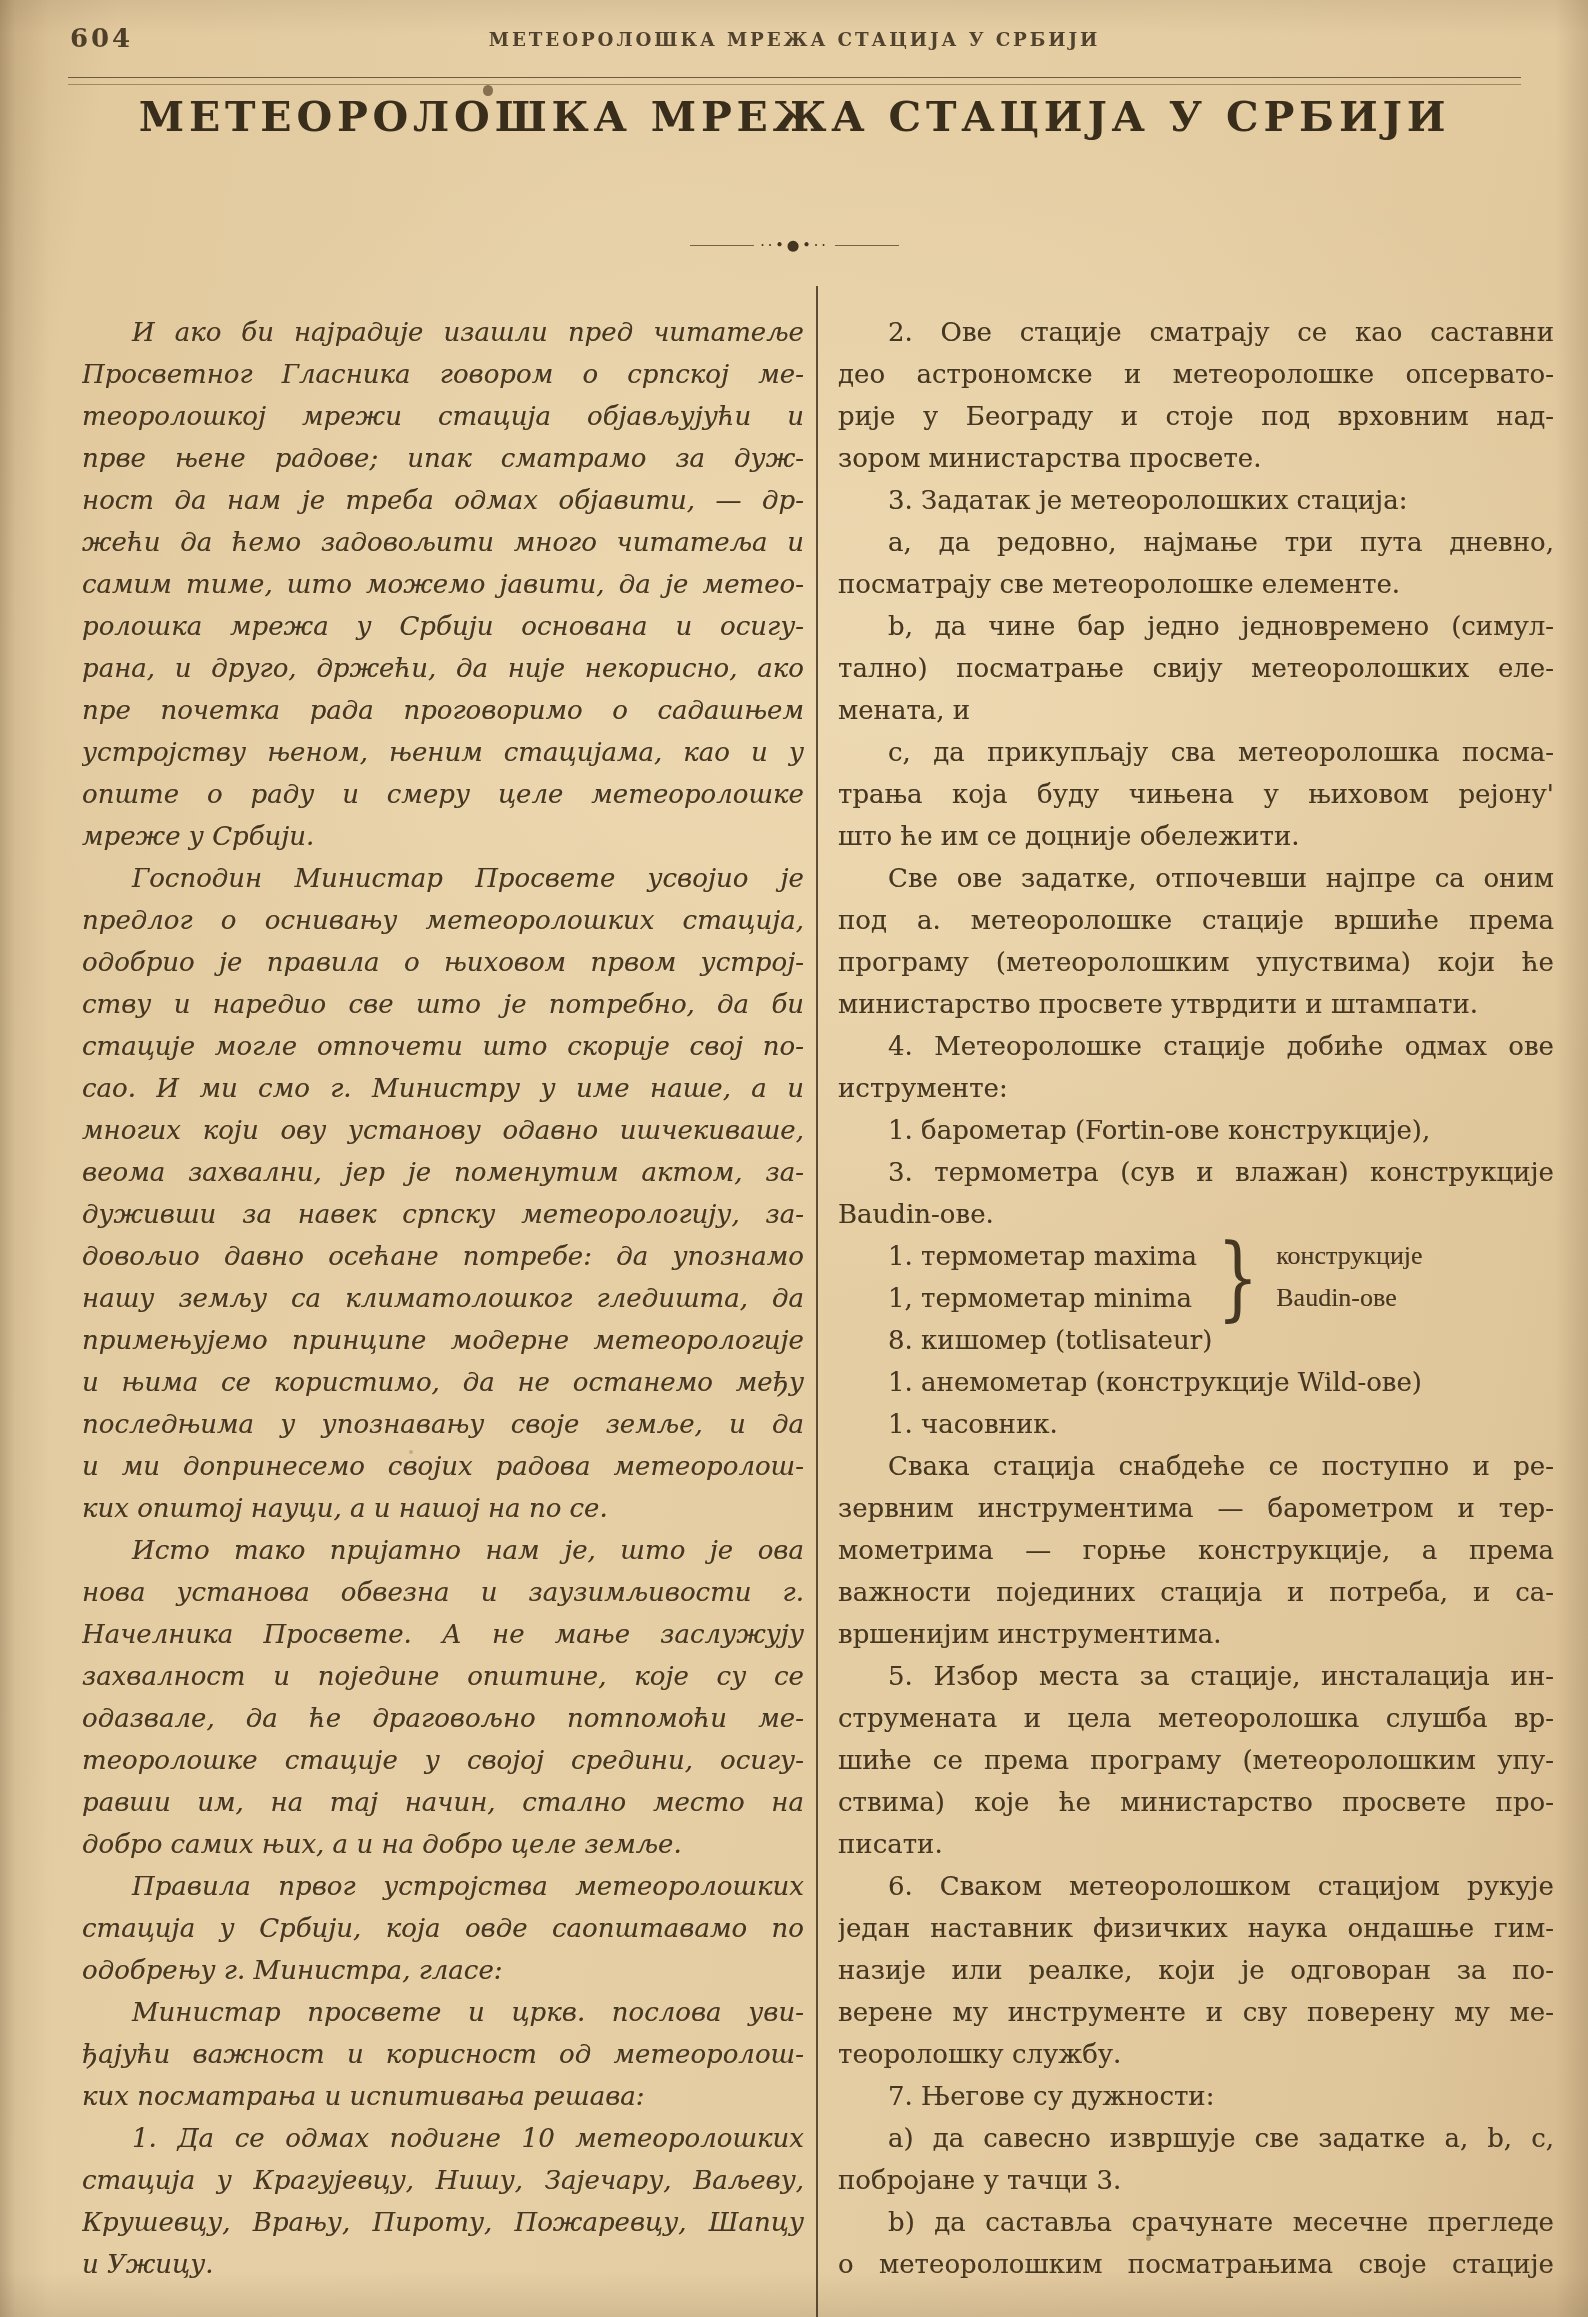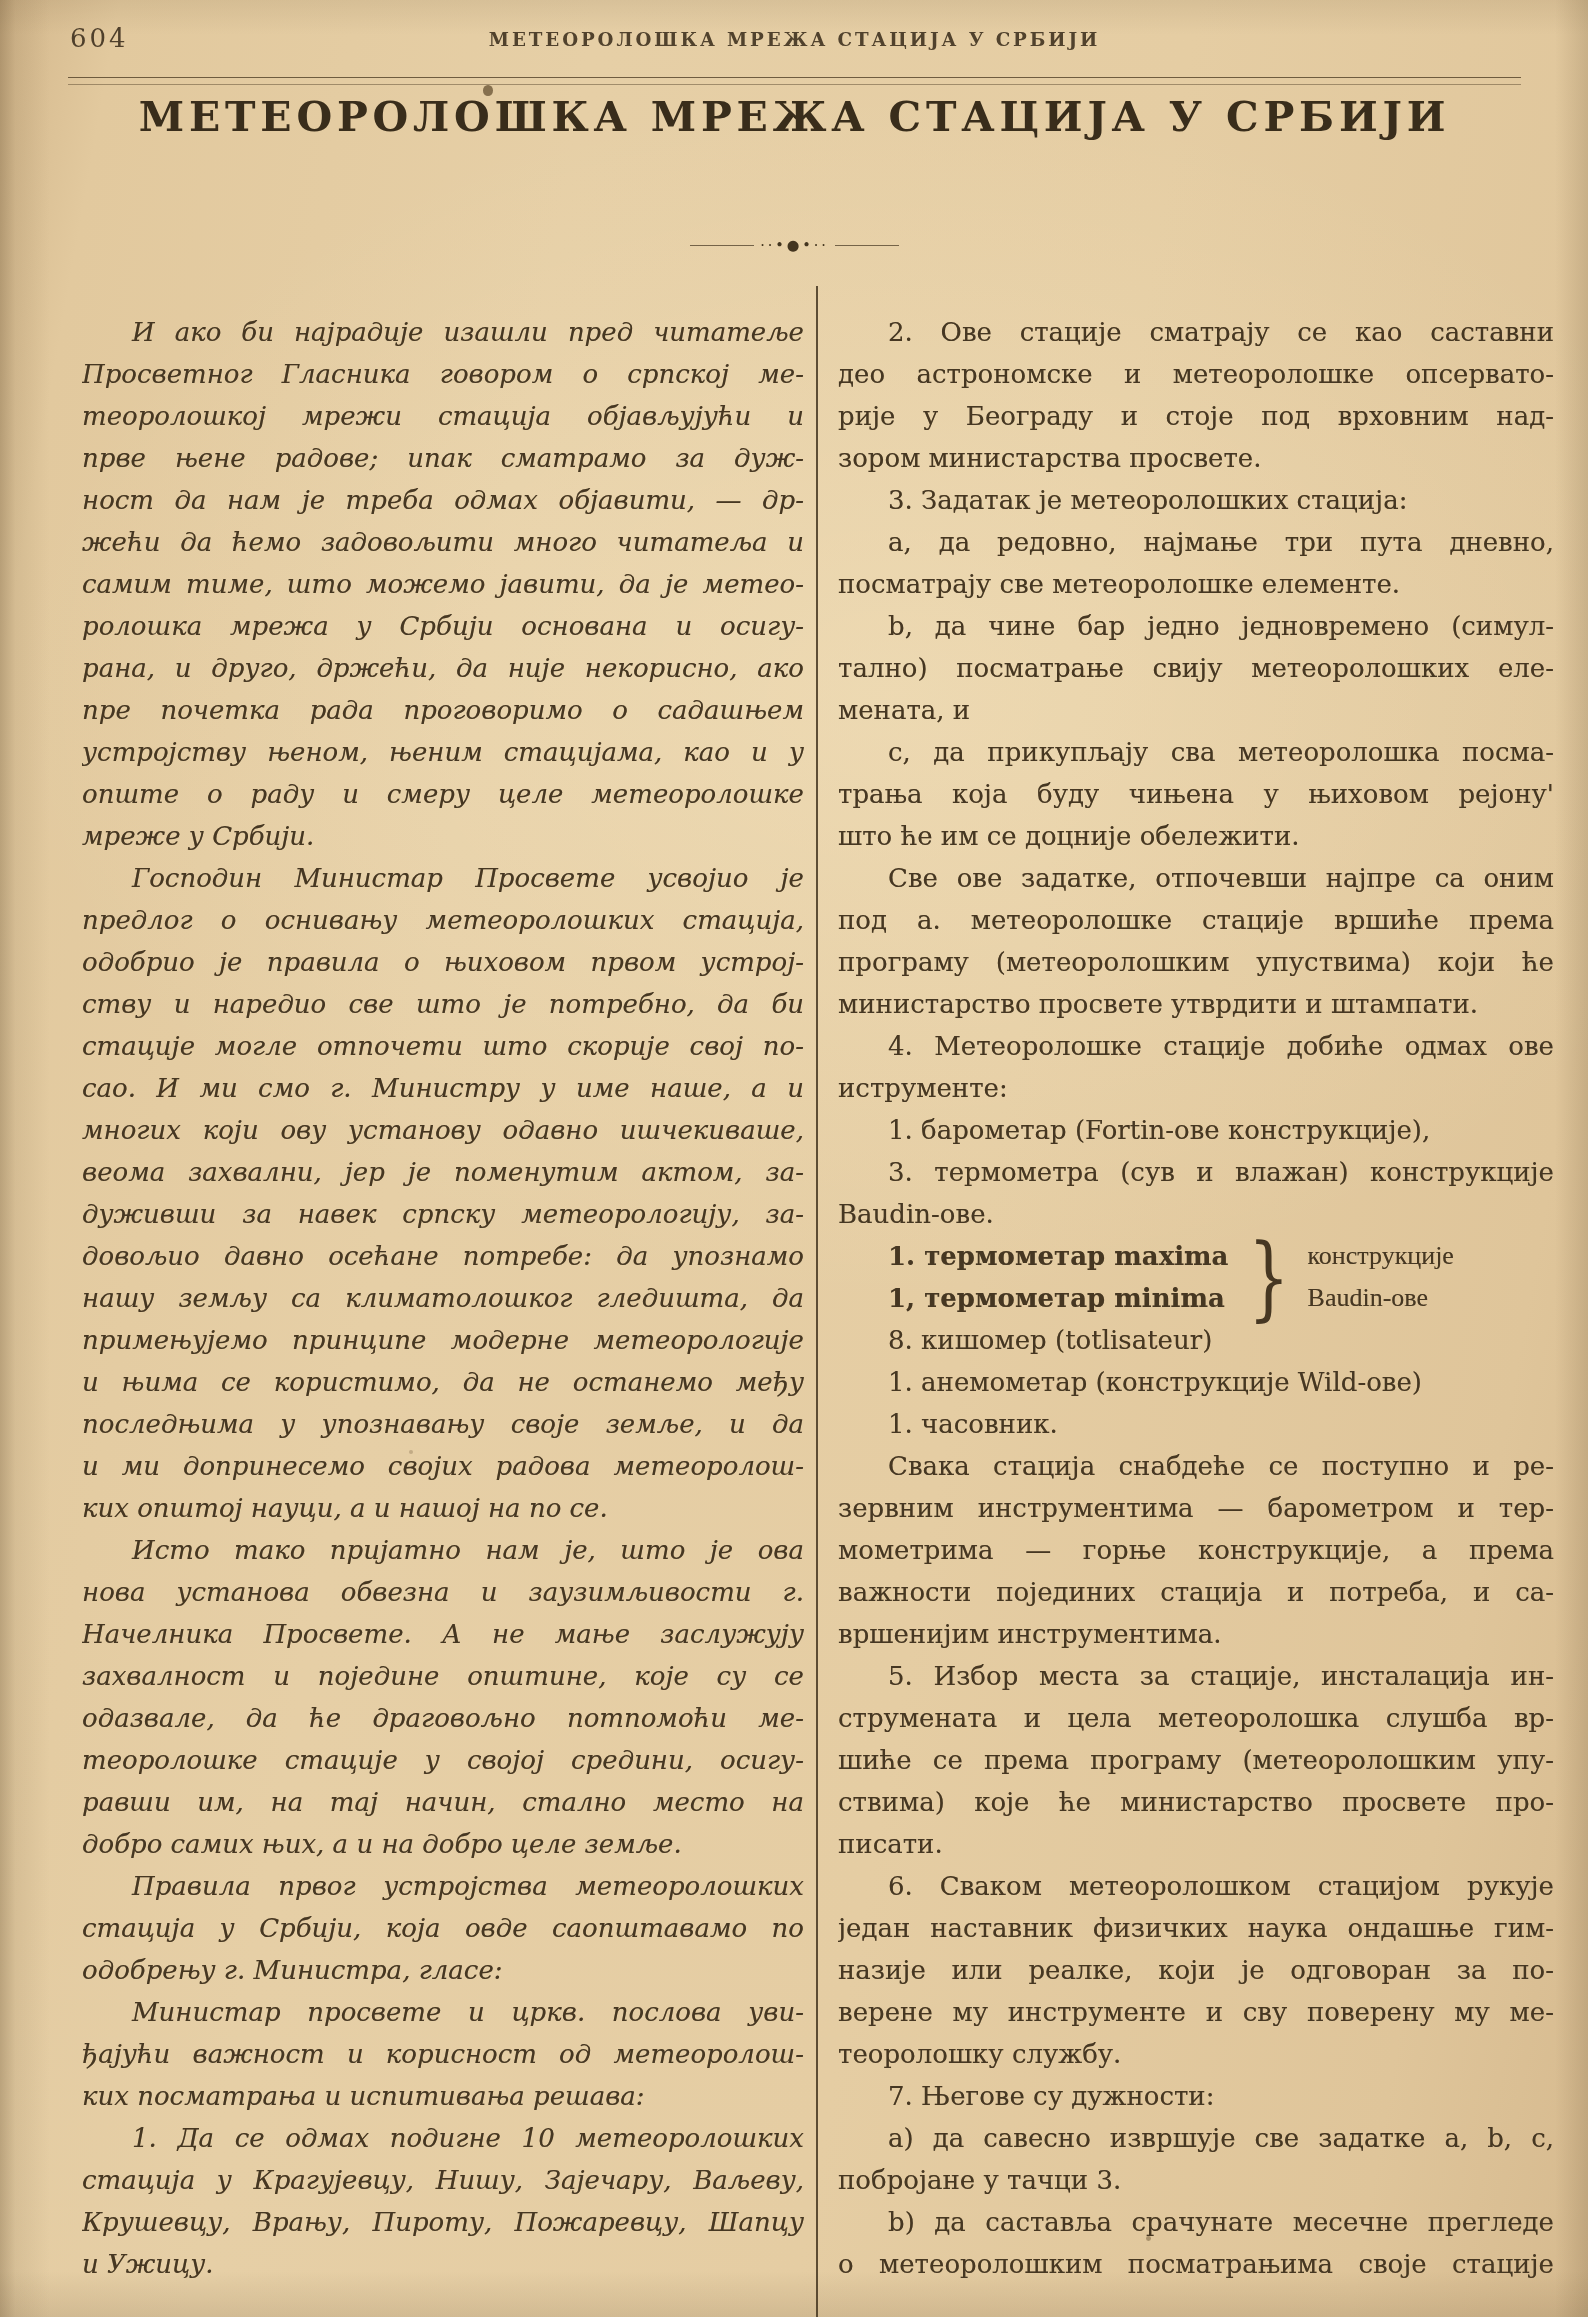--- a/index.html
+++ b/index.html
@@ -20,21 +20,21 @@
   .edge-shade{
     position:absolute;inset:0;pointer-events:none;
     background:
       linear-gradient(90deg, rgba(90,68,38,0.30) 0px, rgba(90,68,38,0.10) 15.4px, rgba(90,68,38,0) 50px),
       linear-gradient(270deg, rgba(90,68,38,0.18) 0px, rgba(90,68,38,0) 33px),
       linear-gradient(180deg, rgba(90,68,38,0.10) 0px, rgba(90,68,38,0) 35px),
       linear-gradient(0deg, rgba(90,68,38,0.14) 0px, rgba(90,68,38,0) 46px);
   }
   .pagenum{
     position:absolute;left:70px;top:23px;
-    font-size:26px;font-weight:400;letter-spacing:2.9px;color:#4e3f2b;
+    font-size:26px;font-weight:700;letter-spacing:2.9px;color:#4e3f2b;
   }
   .running{
     position:absolute;left:68px;top:29px;width:1453px;
     text-align:center;font-size:18.3px;font-weight:700;letter-spacing:2.9px;color:#51422d;
   }
   .double-rule{
     position:absolute;left:68px;top:77px;width:1453px;height:5.8px;
     border-top:1.9px solid rgba(78,61,36,0.78);
     border-bottom:1.9px solid rgba(78,61,36,0.45);
   }
@@ -57,21 +57,21 @@
   }
   .para{margin:0;}
   .line,.bline{
     font-size:var(--fs);height:var(--lh);line-height:var(--lh);
     color:var(--ink);overflow:hidden;
     text-shadow:0 0 0.6px rgba(70,55,34,0.45);
   }
   .just{text-align:justify;text-align-last:justify;}
   .ind{text-indent:50px;}
   .brace-group{display:flex;align-items:center;padding-left:50px;}
-  .b-left{flex:0 0 auto;font-weight:bold;}
+  .b-left{flex:0 0 auto;}
   .b-right{flex:0 0 auto;font-family:Liberation Serif, serif;}
   .b-brace{
     flex:0 0 auto;font-size:91px;line-height:77px;color:var(--ink);
     transform:scaleX(0.72);margin:0 3.9px 0 11.6px;
     font-family:"DejaVu Serif",serif;
   }
   .b-right .bline{padding-left:5.8px;}
   .speck{position:absolute;border-radius:50%;background:#665031;}
   .speck.s1{left:483px;top:85px;width:9.7px;height:10.6px;opacity:.75;}
   .speck.s2{left:1146px;top:2236px;width:4.8px;height:4.8px;opacity:.45;}

